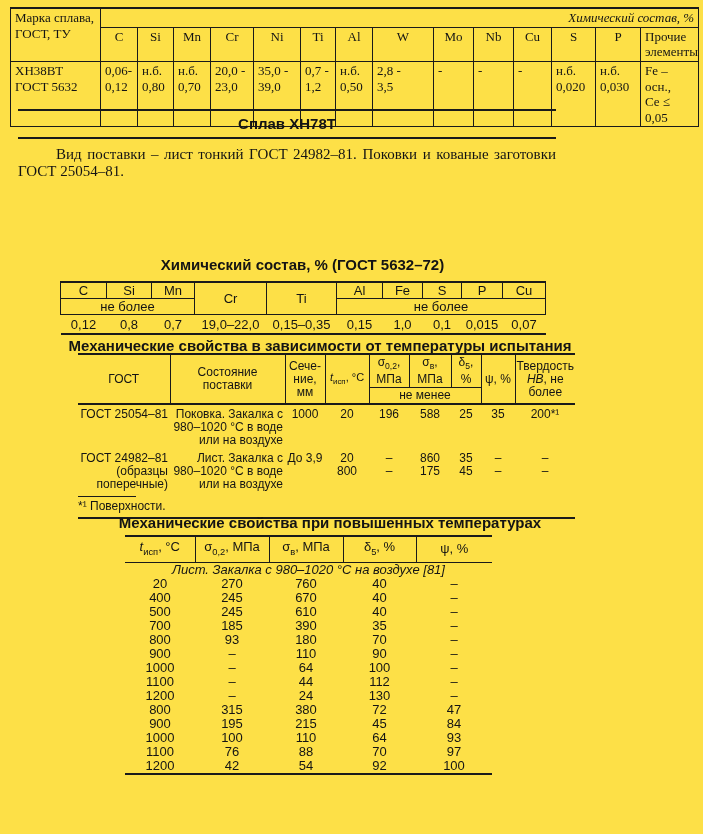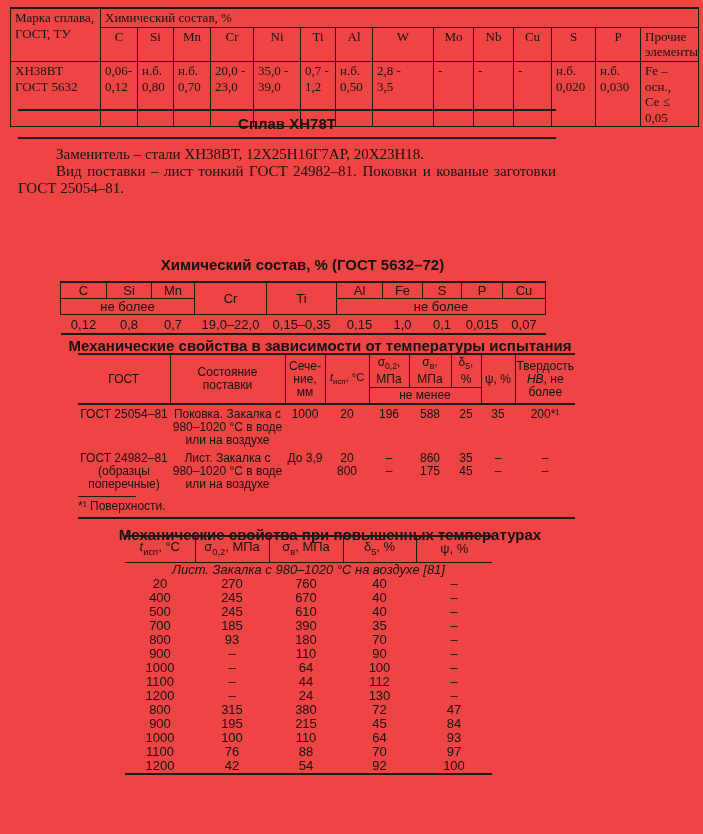--- a/index.html
+++ b/index.html
@@ -1,50 +1,50 @@
 <!DOCTYPE html>
 <html><head>
 <meta charset="utf-8">
 <style>
   * { margin:0; padding:0; box-sizing:border-box; }
   html,body { background:#e8e8e8; }
   .page {
     position:relative; width:703px; height:834px; margin:0 auto;
-    background:#ef4444; color:#141414;
+    background:#fde047; color:#141414;
     font-family:"Liberation Sans", sans-serif; overflow:hidden;
   }
   table { border-collapse:collapse; table-layout:fixed; }
 
   
   .top-table { position:absolute; left:10px; width:688px;
     font-family:"Liberation Serif", serif; font-size:13px; line-height:1.2; }
   .top-table th, .top-table td {
     border:1px solid #1a1a1a; font-weight:normal; padding:1px 4px;
     vertical-align:top; text-align:left; white-space:pre-line; }
   .top-table th.el { text-align:center; }
-  .top-table th.group { text-align:left; }
+  .top-table th.group { text-align:right;font-style:italic; }
   .top-table.head { top:7px; border-top:2px solid #1a1a1a; }
   .top-table.databl { top:61px; border-top:1.5px solid #1a1a1a; border-bottom:1.5px solid #1a1a1a; }
 
   
   .alloy-box { position:absolute; left:18px; top:109px; width:538px;
     border-top:2.5px solid #1a1a1a; border-bottom:2.5px solid #1a1a1a;
     text-align:center; font-weight:bold; font-size:15px; padding:4px 0 5px; }
 
   
   .paras { position:absolute; left:18px; top:146px; width:538px;
     font-family:"Liberation Serif", serif; font-size:15px; line-height:17px;
     text-align:justify; }
   .paras p { text-indent:38px; }
 
   
   .sec-title { position:absolute; font-weight:bold; font-size:15px; text-align:center; }
   .chem-title { left:60px; top:256px; width:485px; }
   .mech-title { left:40px; top:337px; width:560px; }
-  .temp-title { left:70px; top:526px; width:520px; }
+  .temp-title { left:70px; top:514px; width:520px; }
 
   
   .chem-table { position:absolute; left:60px; top:281px; width:485px;
     font-size:13px; line-height:15px;
     border-top:2px solid #1a1a1a; border-bottom:2px solid #1a1a1a; }
   .chem-table th { border:1px solid #1a1a1a; font-weight:normal;
     text-align:center; padding:0 2px; height:16px; }
   .chem-table td { text-align:center; padding:2px 2px 1px; border:none; }
   .chem-table thead { border-bottom:1.5px solid #1a1a1a; }
 
@@ -53,21 +53,21 @@
   .mech-table { width:497px; font-size:12px; line-height:13px;
     border-top:2px solid #1a1a1a; }
   .mech-table th { border:1px solid #1a1a1a; font-weight:normal;
     text-align:center; vertical-align:middle; padding:1px 1px; white-space:pre-line; }
   .mech-table th:first-child { border-left:none; }
   .mech-table th:last-child { border-right:none; }
   .mech-table thead { border-bottom:2px solid #1a1a1a; }
   .mech-table th.t-col { white-space:nowrap; font-size:11px; }
   .mech-table td { text-align:center; vertical-align:top;
     padding:3px 2px 2px; white-space:pre-line; }
-  .mech-table td:nth-child(1), .mech-table td:nth-child(2) { text-align:center; }
+  .mech-table td:nth-child(1), .mech-table td:nth-child(2) { text-align:right; }
   .fn-rule { width:58px; border-top:1px solid #1a1a1a; margin-top:3px; }
   .fn-text { font-size:12px; padding:2px 0 4px; }
   .bottom-rule { border-top:2px solid #1a1a1a; }
 
   
   .temp-table { position:absolute; left:125px; top:535px; width:367px;
     font-size:13px; line-height:14px;
     border-top:2px solid #1a1a1a; border-bottom:2px solid #1a1a1a; }
   .temp-table th { border:1px solid #1a1a1a; font-weight:normal;
     text-align:center; padding:3px 1px; white-space:nowrap; }
@@ -178,21 +178,20 @@
 Ce ≤ 0,05</td>
       </tr>
     </tbody>
   </table>
 
   <div class="alloy-box">
     <span>Сплав ХН78Т</span>
   </div>
 
   <div class="paras">
-    <p>Заменитель – стали ХН38ВТ, 12Х25Н16Г7АР, 20Х23Н18.</p>
     <p>Вид поставки – лист тонкий ГОСТ 24982–81. Поковки и кованые заготовки ГОСТ 25054–81.</p>
   </div>
 
   <div class="sec-title chem-title">Химический состав, % (ГОСТ 5632–72)</div>
 
   <table class="chem-table">
     <colgroup>
       <col style="width:46px">
         <col style="width:45px">
         <col style="width:43px">

